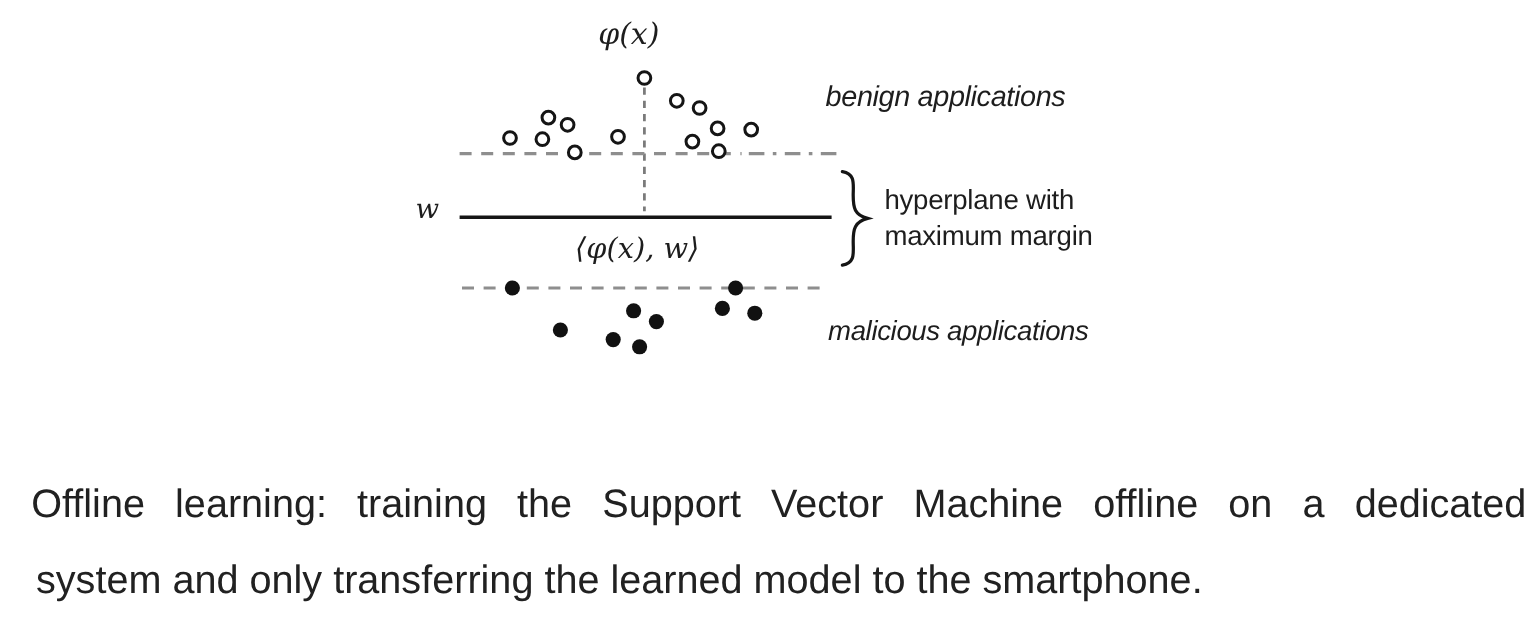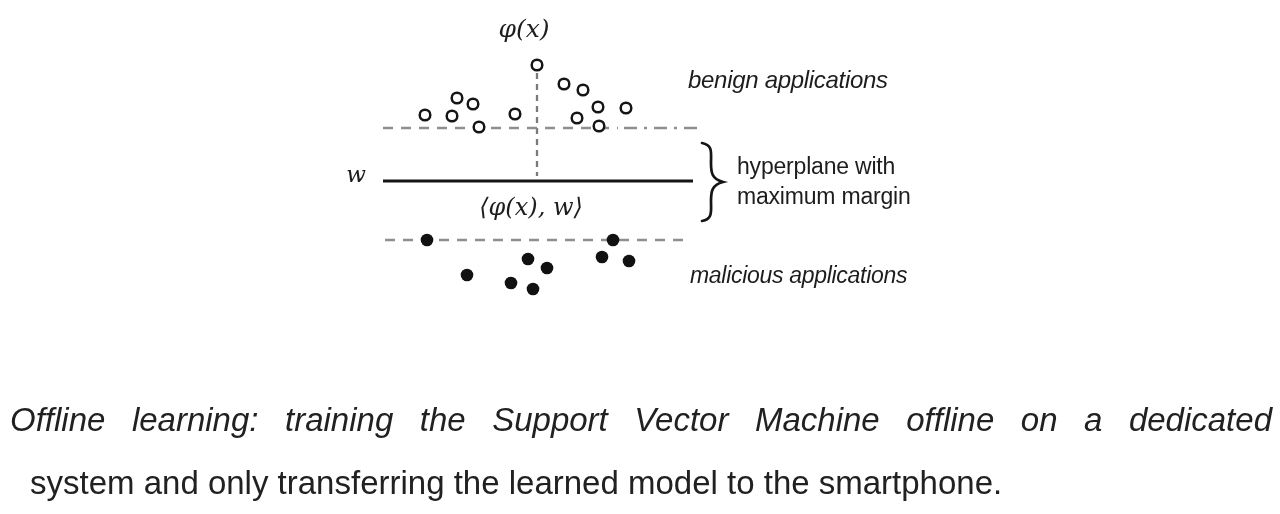--- a/index.html
+++ b/index.html
@@ -24,25 +24,24 @@
   }
   .caption-line {
     position: absolute;
     color: #212121;
     font-size: 33px;
     line-height: 40px;
     font-family: "Liberation Sans", sans-serif;
     white-space: nowrap;
   }
   .caption-line.l1 {
-    left: 10px; right: 8px; top: 400px;
+    left: 26px; right: 8px; top: 400px;
     white-space: normal;
     text-align: justify;
     text-align-last: justify;
-    font-style: italic;
   }
   .caption-line.l2 {
     left: 10px; top: 463px; margin-left: 20px;
   }
 </style>
 </head>
 <body>
 
 <div class="figure-wrap">
   <svg width="1280" height="340" viewBox="0 0 1280 340" xmlns="http://www.w3.org/2000/svg">

